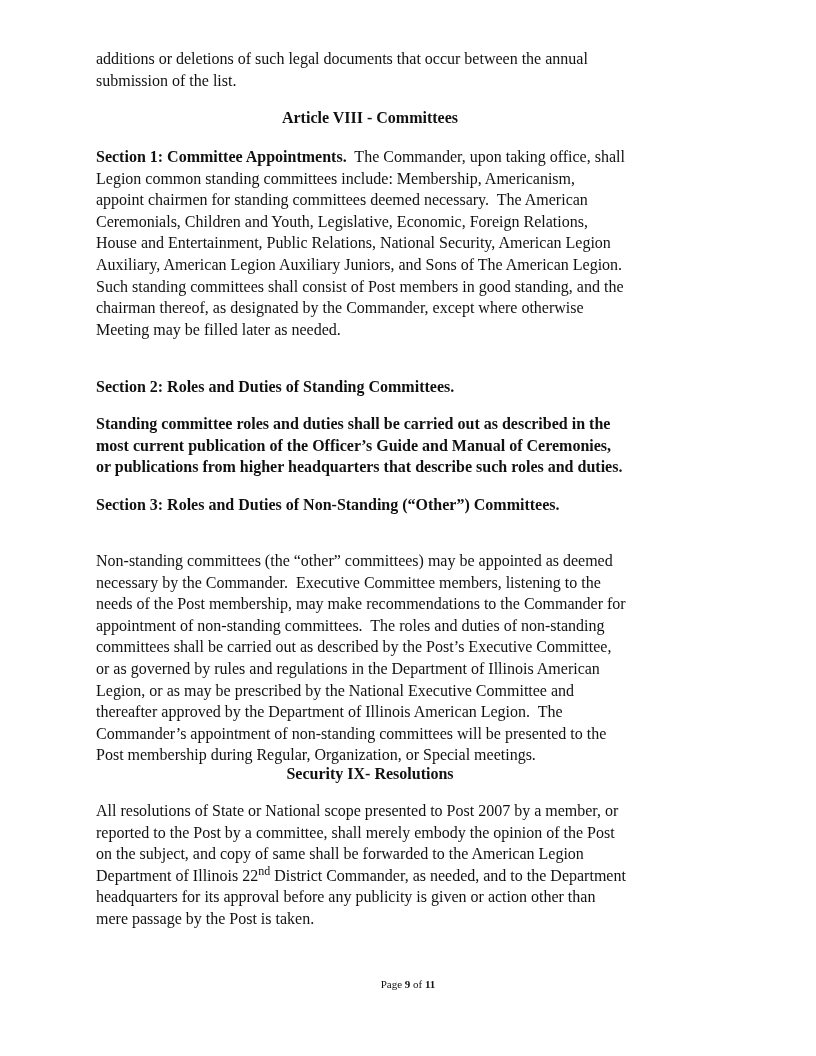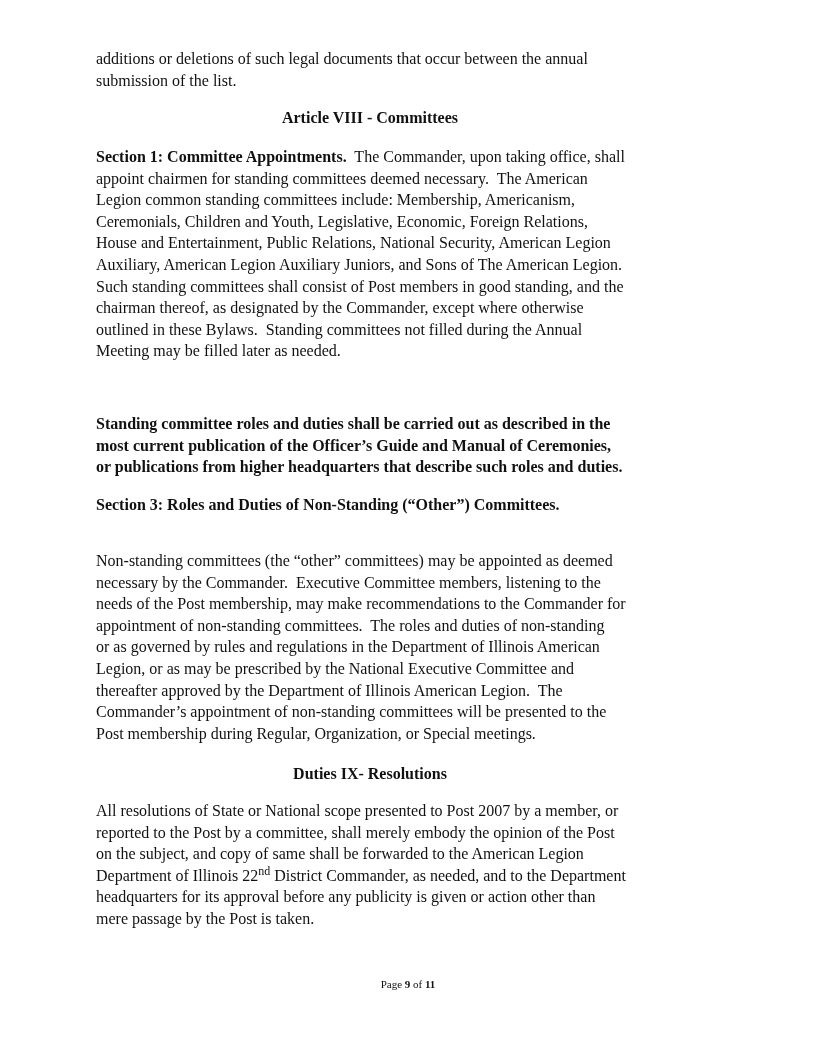--- a/index.html
+++ b/index.html
@@ -24,53 +24,54 @@
 
   <div class="block" style="top:48px;">
     <span class="line">additions or deletions of such legal documents that occur between the annual</span>
     <span class="line">submission of the list.</span>
   </div>
 
   <div class="heading" style="top:108px;">Article VIII - Committees</div>
 
   <div class="block" style="top:146px;">
     <span class="line"><b>Section 1: Committee Appointments.</b><span>  The Commander, upon taking office, shall</span></span>
+    <span class="line">Legion common standing committees include: Membership, Americanism,</span>
     <span class="line">appoint chairmen for standing committees deemed necessary.  The American</span>
-    <span class="line">Legion common standing committees include: Membership, Americanism,</span>
     <span class="line">Ceremonials, Children and Youth, Legislative, Economic, Foreign Relations,</span>
     <span class="line">House and Entertainment, Public Relations, National Security, American Legion</span>
     <span class="line">Auxiliary, American Legion Auxiliary Juniors, and Sons of The American Legion.</span>
     <span class="line">Such standing committees shall consist of Post members in good standing, and the</span>
     <span class="line">chairman thereof, as designated by the Commander, except where otherwise</span>
-    <span class="line">outlined in these Bylaws.  Standing committees not filled during the Annual</span>
     <span class="line">Meeting may be filled later as needed.</span>
   </div>
 
+  <div class="sechead" style="top:377px;">Section 2: Roles and Duties of Standing Committees.</div>
 
   <div class="block" style="top:413px;font-weight:bold;">
     <span class="line">Standing committee roles and duties shall be carried out as described in the</span>
     <span class="line">most current publication of the Officer’s Guide and Manual of Ceremonies,</span>
     <span class="line">or publications from higher headquarters that describe such roles and duties.</span>
   </div>
 
   <div class="sechead" style="top:495px;">Section 3: Roles and Duties of Non-Standing (“Other”) Committees.</div>
 
   <div class="block" style="top:532px;margin-top:18px;">
     <span class="line">Non-standing committees (the “other” committees) may be appointed as deemed</span>
     <span class="line">necessary by the Commander.  Executive Committee members, listening to the</span>
     <span class="line">needs of the Post membership, may make recommendations to the Commander for</span>
     <span class="line">appointment of non-standing committees.  The roles and duties of non-standing</span>
+    <span class="line">committees shall be carried out as described by the Post’s Executive Committee,</span>
     <span class="line">or as governed by rules and regulations in the Department of Illinois American</span>
     <span class="line">Legion, or as may be prescribed by the National Executive Committee and</span>
     <span class="line">thereafter approved by the Department of Illinois American Legion.  The</span>
     <span class="line">Commander’s appointment of non-standing committees will be presented to the</span>
     <span class="line">Post membership during Regular, Organization, or Special meetings.</span>
   </div>
 
-  <div class="heading" style="top:764px;">Duties IX- Resolutions</div>
+  <div class="heading" style="top:764px;">Security IX- Resolutions</div>
 
   <div class="block" style="top:800px;">
     <span class="line">All resolutions of State or National scope presented to Post 2007 by a member, or</span>
     <span class="line">reported to the Post by a committee, shall merely embody the opinion of the Post</span>
     <span class="line">on the subject, and copy of same shall be forwarded to the American Legion</span>
     <span class="line"><span>Department of Illinois 22</span><sup>nd</sup><span> District Commander, as needed, and to the Department</span></span>
     <span class="line">headquarters for its approval before any publicity is given or action other than</span>
     <span class="line">mere passage by the Post is taken.</span>
   </div>
 

